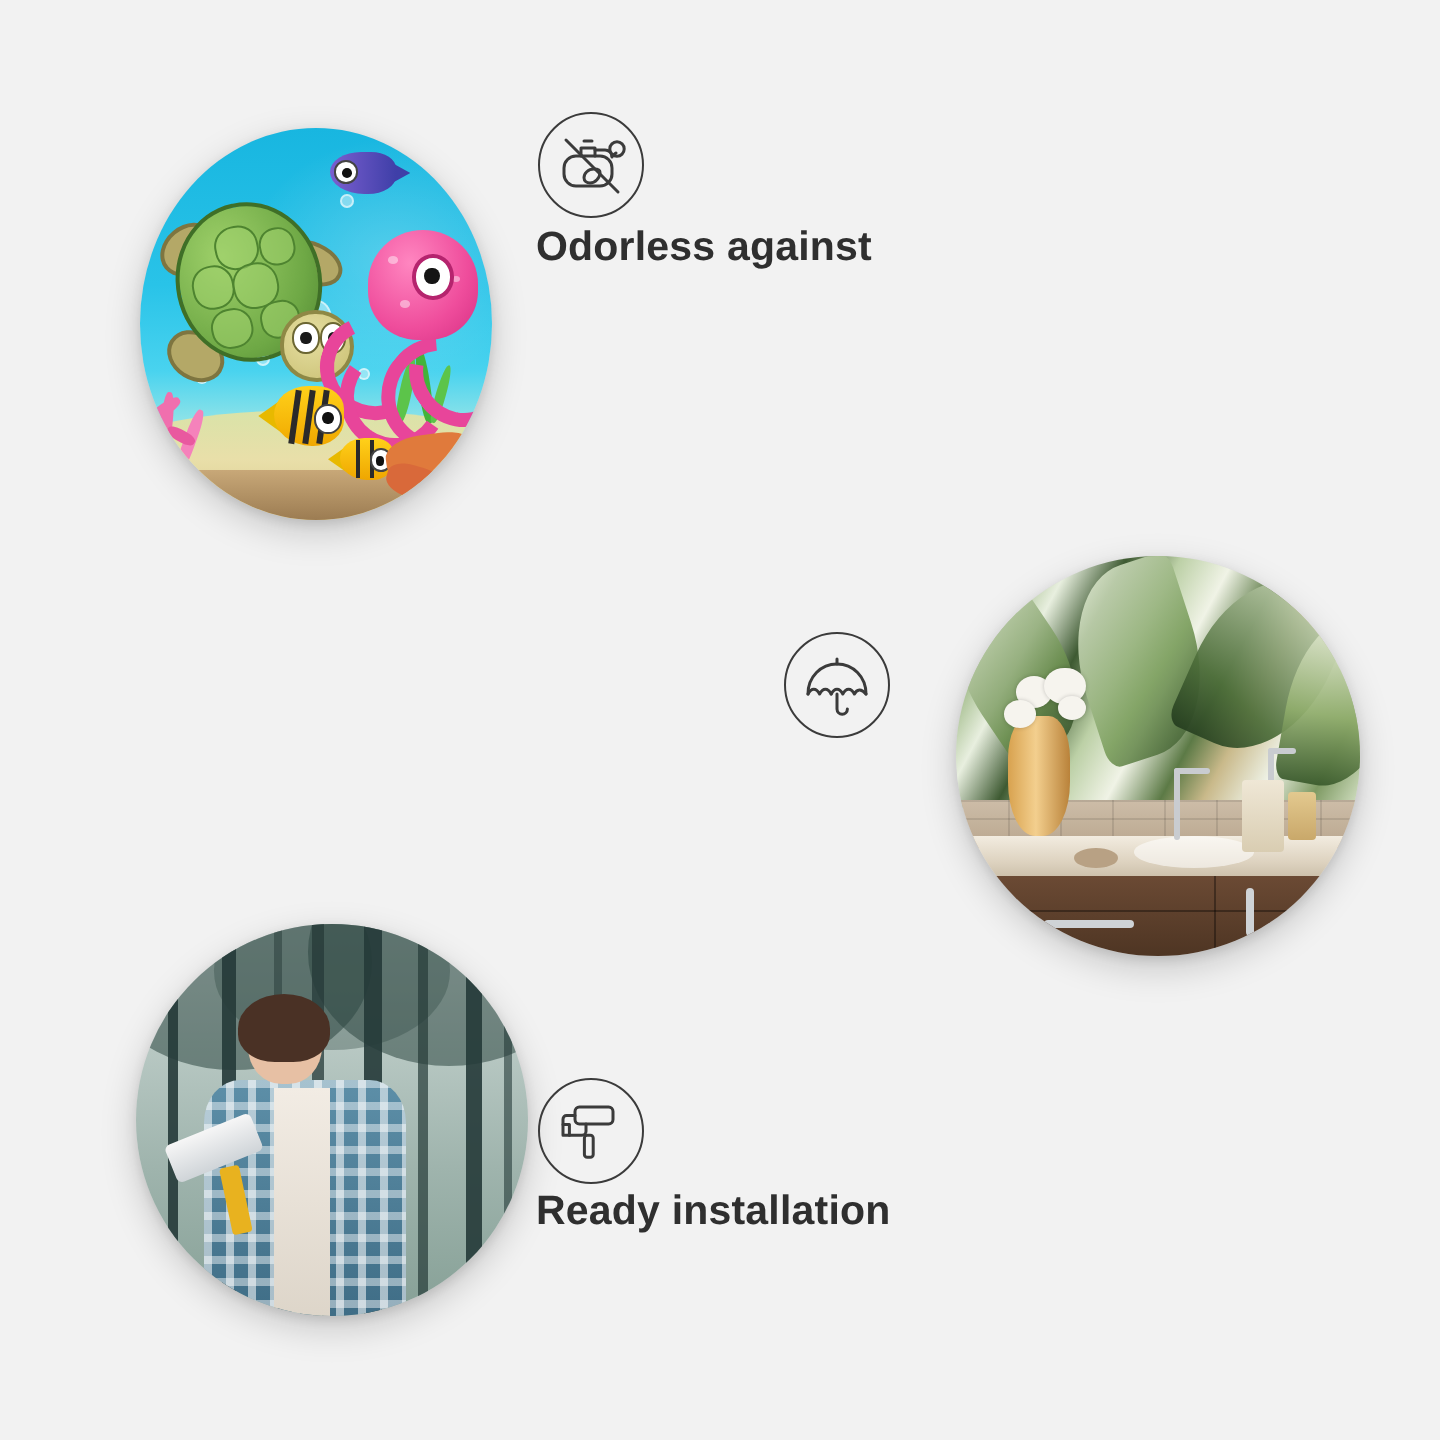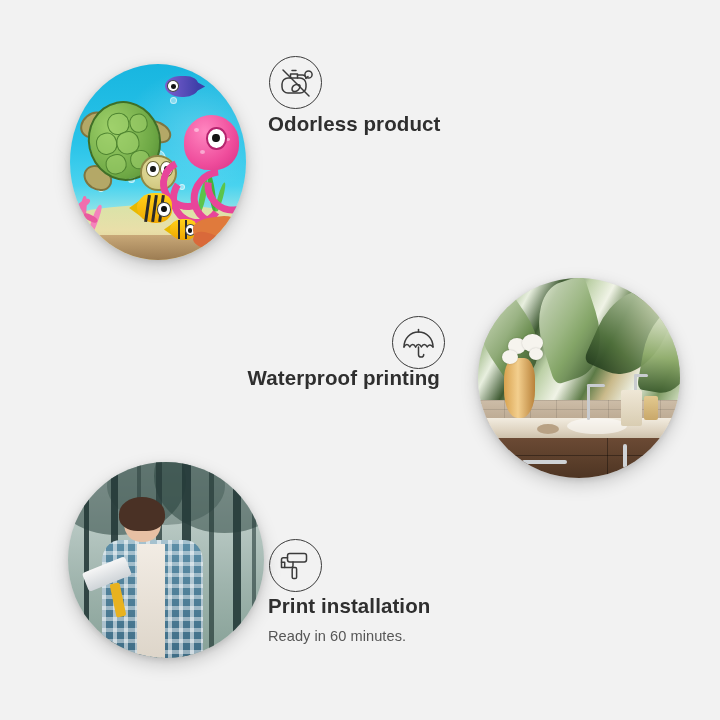--- a/index.html
+++ b/index.html
@@ -358,45 +358,43 @@
       <path d="M22 13.5 h4"></path>
       <path d="M27.5 18 h5 a3.5 3.5 0 0 1 3.5 3.5"></path>
       <circle cx="38.5" cy="17.5" r="3.6"></circle>
       <path d="M36 21 l2 -1.5"></path>
       <path d="M27 27.5 c-3 0 -5 2.2 -5 4.4 c0 1.6 1.4 2.6 3 2.6 c2.6 0 5 -2.6 5 -5.4 c0 -0.8 -0.4 -1.6 -3 -1.6 z"></path>
       <line x1="13" y1="13" x2="39" y2="39"></line>
     </svg>
   </div>
 
   <div class="feature" id="feat-odorless">
-    <p class="f-title">Odorless product</p>
+    <p class="f-title">Odorless against</p>
   </div>
 
   <div class="icon-circle" style="left:392px;top:316px;width:53px;height:53px;">
     <svg width="51" height="51" viewBox="0 0 51 51" fill="none" stroke="#3b3b3b" stroke-width="1.5" stroke-linecap="round" stroke-linejoin="round">
       <path d="M11 30 c0 -8.6 6.5 -15 14.5 -15 s14.5 6.4 14.5 15"></path>
       <path d="M11 30 c1.6 -3.2 4.2 -3.2 5.8 0 c1.6 -3.2 4.2 -3.2 5.8 0"></path>
       <path d="M22.6 30 c1.6 -3.2 4.2 -3.2 5.8 0 c1.6 -3.2 4.2 -3.2 5.8 0 c1.2 -2.4 3.4 -3 5.8 0"></path>
       <line x1="25.5" y1="15" x2="25.5" y2="12.5"></line>
       <path d="M25.5 30 v7.5 a2.6 2.6 0 0 0 5.2 0"></path>
     </svg>
   </div>
 
   <div class="feature" id="feat-waterproof">
-    <p class="f-title">Waterproof printing</p>
   </div>
 
   <div class="icon-circle" style="left:269px;top:539px;width:53px;height:53px;">
     <svg width="51" height="51" viewBox="0 0 51 51" fill="none" stroke="#3b3b3b" stroke-width="1.5" stroke-linecap="round" stroke-linejoin="round">
       <rect x="17.5" y="13.5" width="19" height="8.5" rx="2.2"></rect>
       <path d="M17.5 17.8 h-4.2 a1.8 1.8 0 0 0 -1.8 1.8 v2.6"></path>
       <path d="M11.5 22.2 h3.2 v5.4 h-3.2 z"></path>
       <path d="M23 22 v3.6 a2 2 0 0 1 -2 2 h-6.3"></path>
       <rect x="22.2" y="27.6" width="4.4" height="11" rx="1.4"></rect>
     </svg>
   </div>
 
   <div class="feature" id="feat-install">
-    <p class="f-title">Print installation</p>
-    <p class="f-desc">Ready in 60 minutes.</p>
+    <p class="f-title">Ready installation</p>
   </div>
 
 </div>
 
 </body></html>

